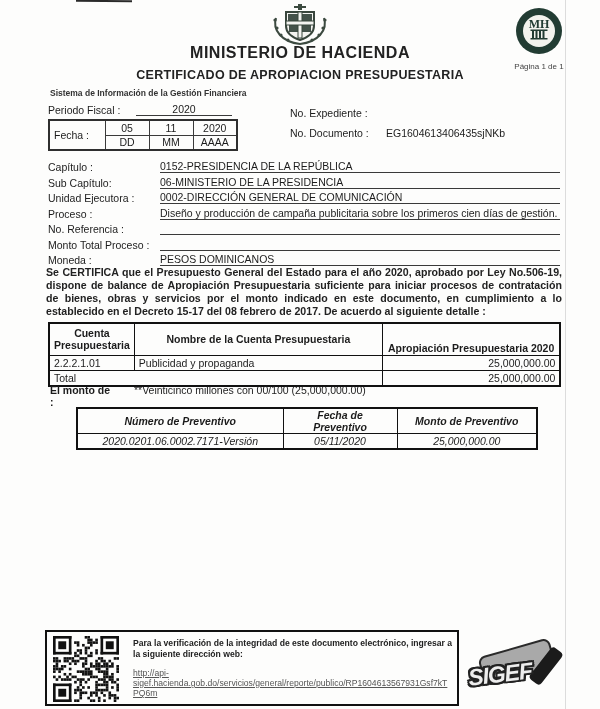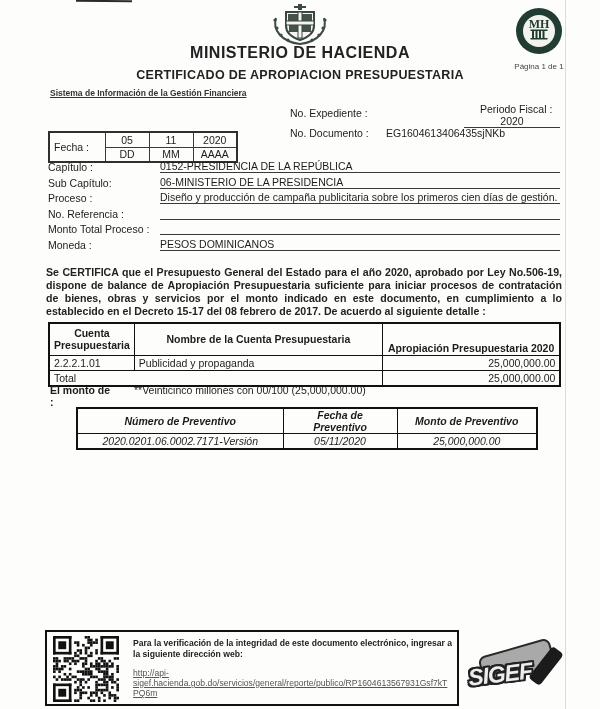--- a/index.html
+++ b/index.html
@@ -12,25 +12,25 @@
   .scan-mark{ position:absolute; left:76px; top:0; width:56px; height:2px; background:#2a2a2a; transform:rotate(.4deg); }
 
   
   .coat{ position:absolute; left:268px; top:4px; }
   .mh-seal{ position:absolute; left:504px; top:6px; width:70px; text-align:center; }
   .mh-page{ font-size:8px; color:#444; margin-top:2px; }
   .h-ministry{ position:absolute; left:0; top:44px; width:600px; text-align:center;
     font-size:16px; font-weight:bold; letter-spacing:.5px; color:#222; }
   .h-title{ position:absolute; left:0; top:68px; width:600px; text-align:center;
     font-size:12.5px; font-weight:bold; letter-spacing:.3px; color:#222; }
-  .h-subtitle{ position:absolute; left:50px; top:88px; font-size:8.5px; font-weight:bold; color:#333;text-decoration:underline; }
+  .h-subtitle{ position:absolute; left:50px; top:88px; font-size:8.5px; font-weight:bold; color:#333; }
 
   
   .meta{ position:absolute; left:48px; top:103px; width:512px; font-size:10.5px; }
-  .pf-row{ display:flex; align-items:flex-end;flex-direction:column; }
+  .pf-row{ display:flex; align-items:flex-end; }
   .pf-label{ width:80px; }
   .pf-value{ width:96px; margin-left:8px; text-align:center; border-bottom:1px solid #3a3a3a; }
   .fecha-table{ border-collapse:collapse; margin-top:3px; font-size:10.5px; }
   .fecha-table td{ border:1px solid #3a3a3a; text-align:center; padding:0 2px; height:15px; }
   .fecha-table{ border:2px solid #2f2f2f; }
   .fecha-table .f-label{ width:56px; text-align:left; padding-left:4px; }
   .fecha-table .f-cell{ width:44px; }
   .meta-right{ position:absolute; left:242px; top:4px; width:300px; }
   .meta-right .mr-row{ display:flex; margin-bottom:8px; }
   .mr-label{ width:96px; }
@@ -178,20 +178,24 @@
   </div>
 
   <div class="fields">
     <div class="field-row">
       <span class="field-label">Capítulo :</span>
       <span class="field-value">0152-PRESIDENCIA DE LA REPÚBLICA</span>
     </div>
     <div class="field-row">
       <span class="field-label">Sub Capítulo:</span>
       <span class="field-value">06-MINISTERIO DE LA PRESIDENCIA</span>
+    </div>
+    <div class="field-row">
+      <span class="field-label">Unidad Ejecutora :</span>
+      <span class="field-value">0002-DIRECCIÓN GENERAL DE COMUNICACIÓN</span>
     </div>
     <div class="field-row">
       <span class="field-label">Proceso :</span>
       <span class="field-value">Diseño y producción de campaña publicitaria sobre los primeros cien días de gestión.</span>
     </div>
     <div class="field-row">
       <span class="field-label">No. Referencia :</span>
       <span class="field-value"></span>
     </div>
     <div class="field-row">

